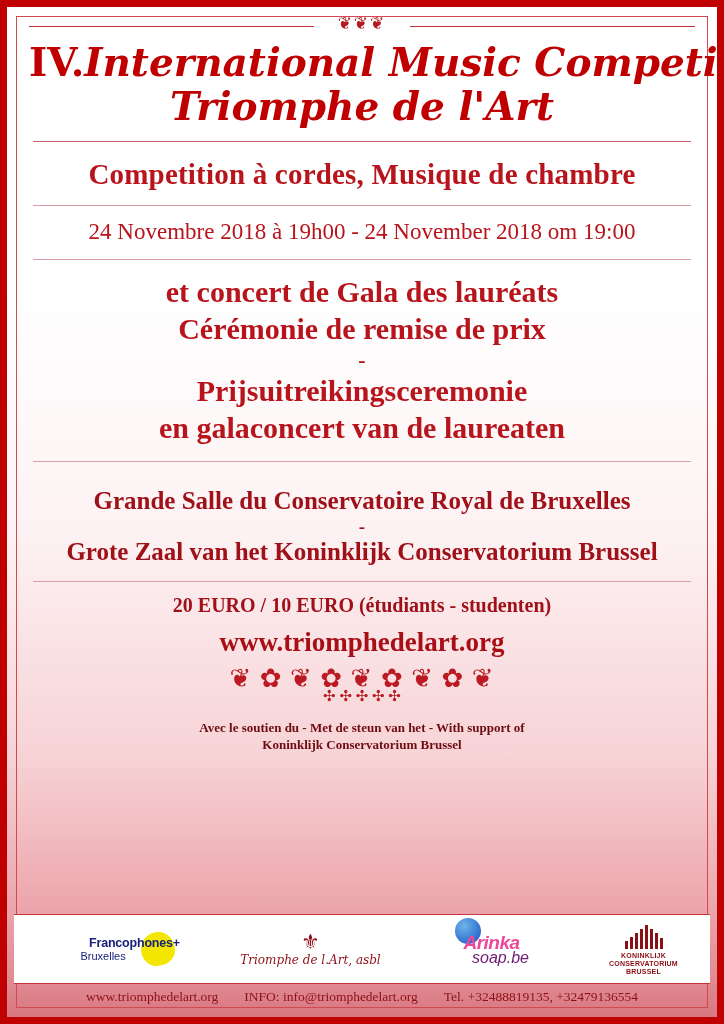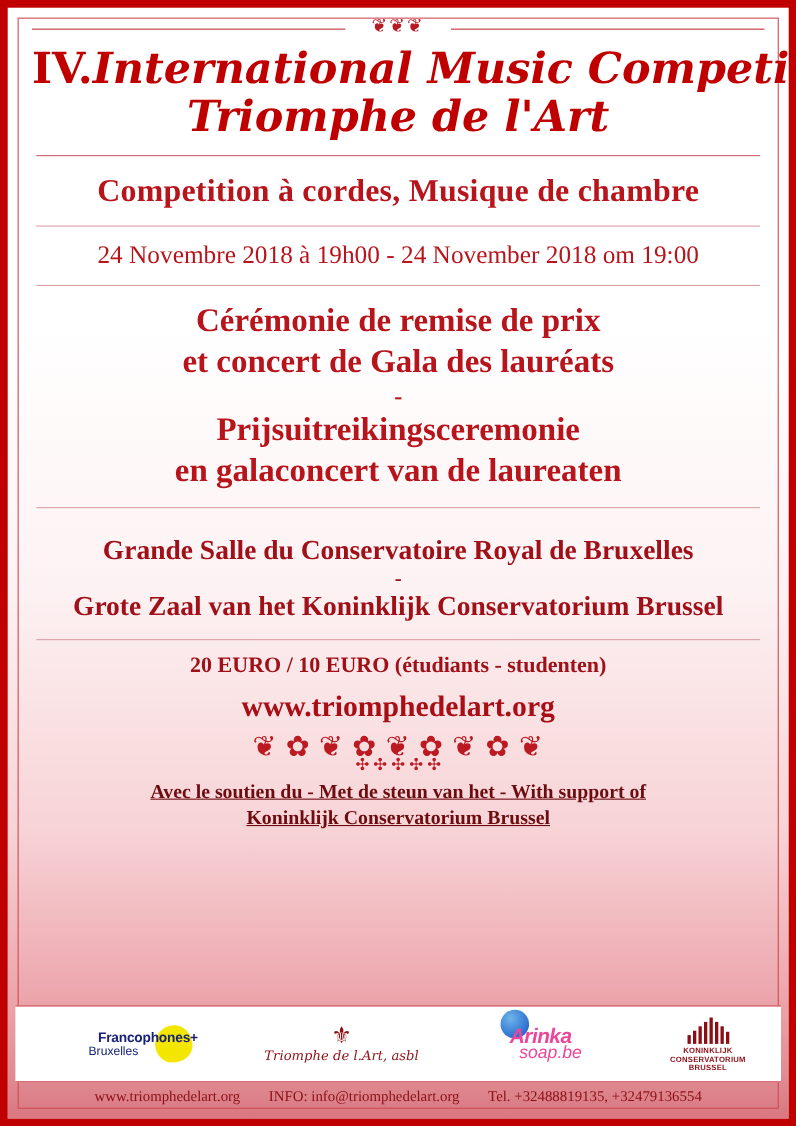--- a/index.html
+++ b/index.html
@@ -165,26 +165,25 @@
   }
   .mid-ornament .sub {
     display: block;
     font-size: 15px;
     line-height: 13px;
     letter-spacing: 0px;
     margin-top: -4px;
   }
 
   .support {
-    margin-top: 4px;
+    margin-top: 16px;
     color: #6d0c10;
     font-weight: bold;
-    font-size: 18px;
+    font-size: 13px;
     line-height: 1.35;
-    text-decoration: underline;
   }
 
   
   .sponsor-strip {
     position: absolute;
     left: 7px;
     right: 7px;
     bottom: 33px;
     height: 68px;
     background: #ffffff;
@@ -251,21 +250,21 @@
   .sp3 .nm1 {
     position: relative;
     color: #ec4899;
     font-weight: bold;
     font-size: 19px;
     font-style: italic;
     letter-spacing: -0.5px;
   }
   .sp3 .nm2 {
     position: relative;
-    color: #ec4899;
+    color: #701a75;
     font-size: 16px;
     font-style: italic;
     margin-top: -5px;
     padding-left: 18px;
   }
 
   
   .sp4 { width: 92px; }
   .sp4 .bars {
     height: 26px;
@@ -330,22 +329,22 @@
 
     <div class="subtitle">Competition à cordes, Musique de chambre</div>
 
     <div class="hr-soft"></div>
 
     <div class="dateline">24 Novembre 2018 à 19h00 - 24 November 2018 om 19:00</div>
 
     <div class="hr-soft"></div>
 
     <div class="ceremony">
+      <div>et concert de Gala des lauréats</div>
       <div>Cérémonie de remise de prix</div>
-      <div>et concert de Gala des lauréats</div>
       <span class="dash">-</span>
       <div>Prijsuitreikingsceremonie</div>
       <div>en galaconcert van de laureaten</div>
     </div>
 
     <div class="hr-soft"></div>
 
     <div class="venue">
       <div>Grande Salle du Conservatoire Royal de Bruxelles</div>
       <span class="dash">-</span>

